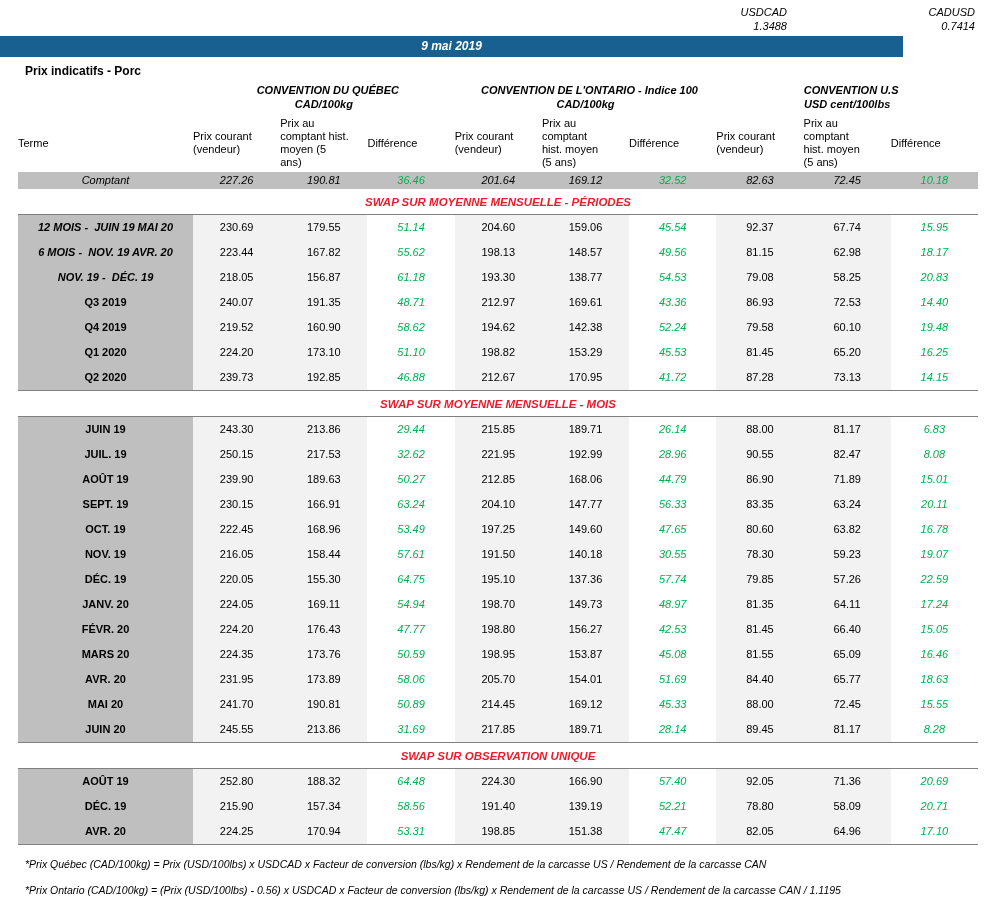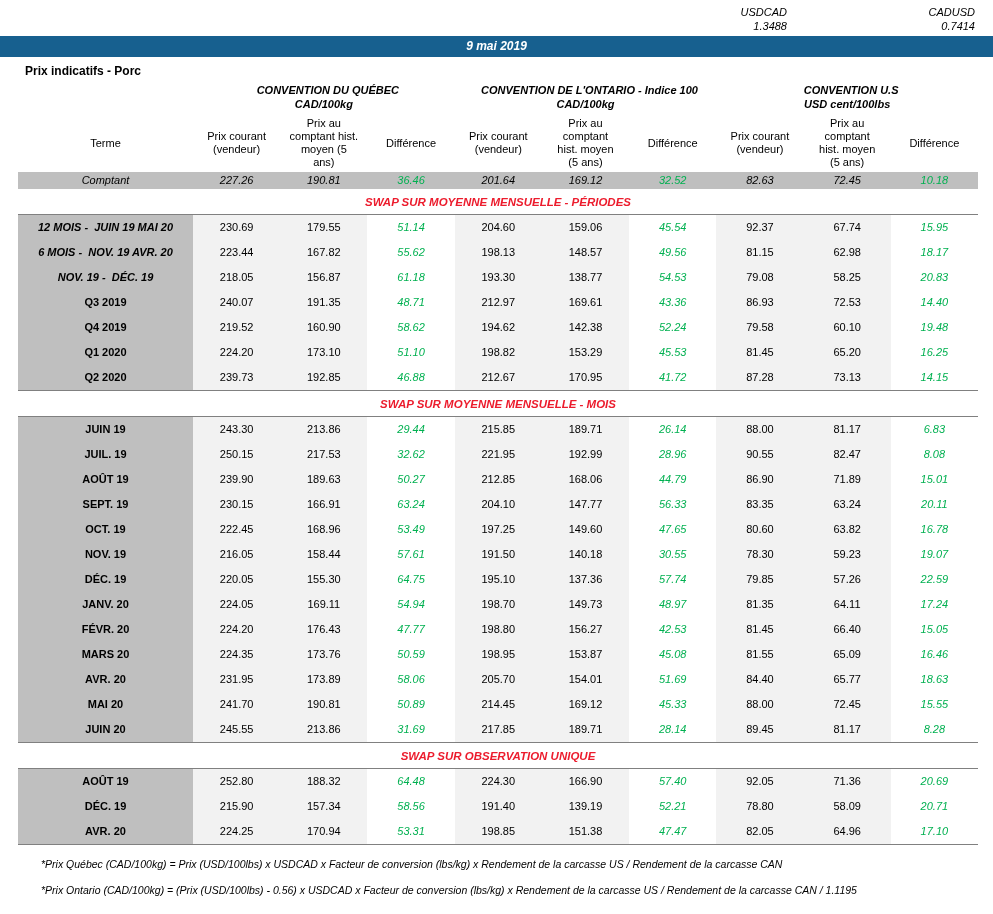--- a/index.html
+++ b/index.html
@@ -10,56 +10,56 @@
     color:#000;
   }
   :root {
     --banner:#17608f; --red:#ec1c2d; --green:#00b050;
     --lblgray:#bfbfbf; --band:#f2f2f2; --rule:#808080;
   }
   .fx-block { position:absolute; top:5px; font-style:italic; font-size:11px; line-height:14px; text-align:right; }
   .fx-usd { left:697px; width:90px; }
   .fx-cad { left:895px; width:80px; }
   .banner {
-    position:absolute; top:36px; left:0; width:993px; height:21px;
+    position:absolute; top:36px; left:0; width:903px; height:21px;
     background:var(--banner); color:#fff; text-align:center;
     font-weight:bold; font-style:italic; font-size:12px; line-height:21px;
   }
   .page-title { position:absolute; top:64px; left:25px; font-weight:bold; font-size:12px; }
 
   .main { position:absolute; top:84px; left:18px; width:960px; }
 
   .grid10 { display:grid; grid-template-columns:175px repeat(9,1fr); }
 
   .group-title { grid-column: span 3; text-align:center; font-weight:bold; font-style:italic; font-size:11px; }
   .hdr-groups { height:14px;gap:8px; }
   .hdr-units  { margin-top:0; height:14px; }
   .hdr-cols   { margin-top:2px; min-height:58px; align-items:center; }
-  .hc { text-align:center; font-size:11px; line-height:13px; white-space:pre-line; }
+  .hc { text-align:left; font-size:11px; line-height:13px; white-space:pre-line; }
   .hc.it { }
 
   .row { height:25px; }
   .cell { text-align:center; font-size:11px; line-height:25px; height:25px; overflow:hidden; }
   .label-cell { background:var(--lblgray); font-weight:bold; white-space:pre; }
   .label-cell.it { font-style:italic; }
   .val-cell  { background:var(--band); }
   .diff-cell { background:#fff; color:var(--green); font-style:italic; }
 
   .comptant { height:17px; }
   .comptant .cell { height:17px; line-height:17px; background:var(--lblgray); font-style:italic; }
   .comptant .diff-cell { color:var(--green); }
   .comptant .label-cell { font-weight:normal; }
 
   .section-title {
     text-align:center; color:var(--red); font-weight:bold; font-style:italic;
     font-size:11.5px; margin:7px 0 6px 0;
   }
   .section-block { border-top:1px solid var(--rule); border-bottom:1px solid var(--rule); }
 
-  .footnotes { margin-top:13px; margin-left:23px; }
+  .footnotes { margin-top:13px; margin-left:7px; }
   .footnote { font-style:italic; font-size:10.5px; margin-bottom:14px; }
 </style>
 </head>
 <body>
 
 <div class="fx-block fx-usd">
   <div>USDCAD</div>
   <div>1.3488</div>
 </div>
 <div class="fx-block fx-cad">

